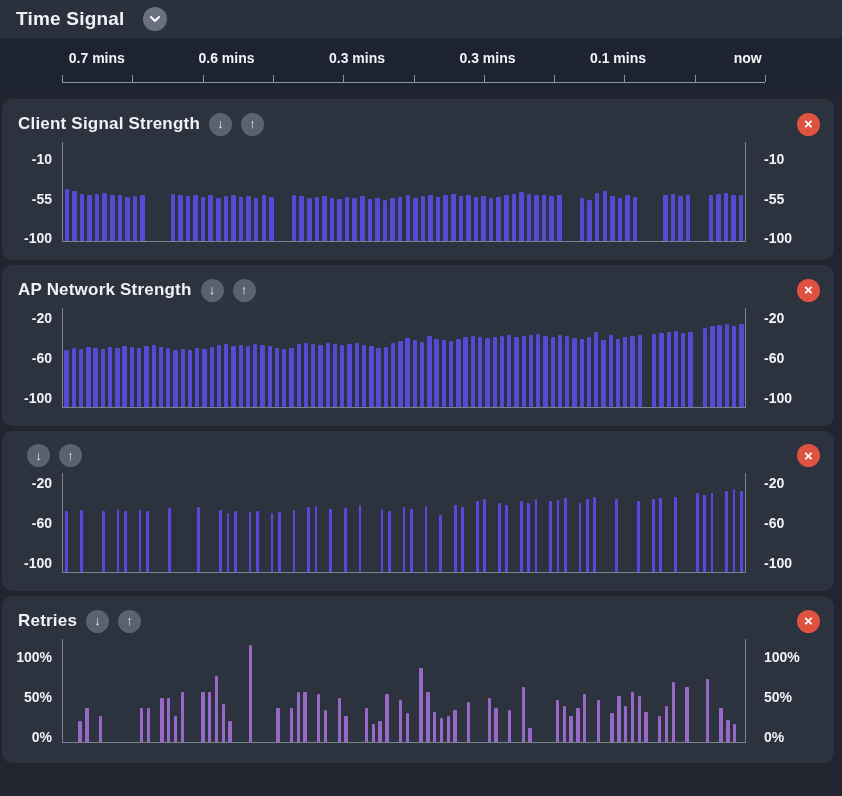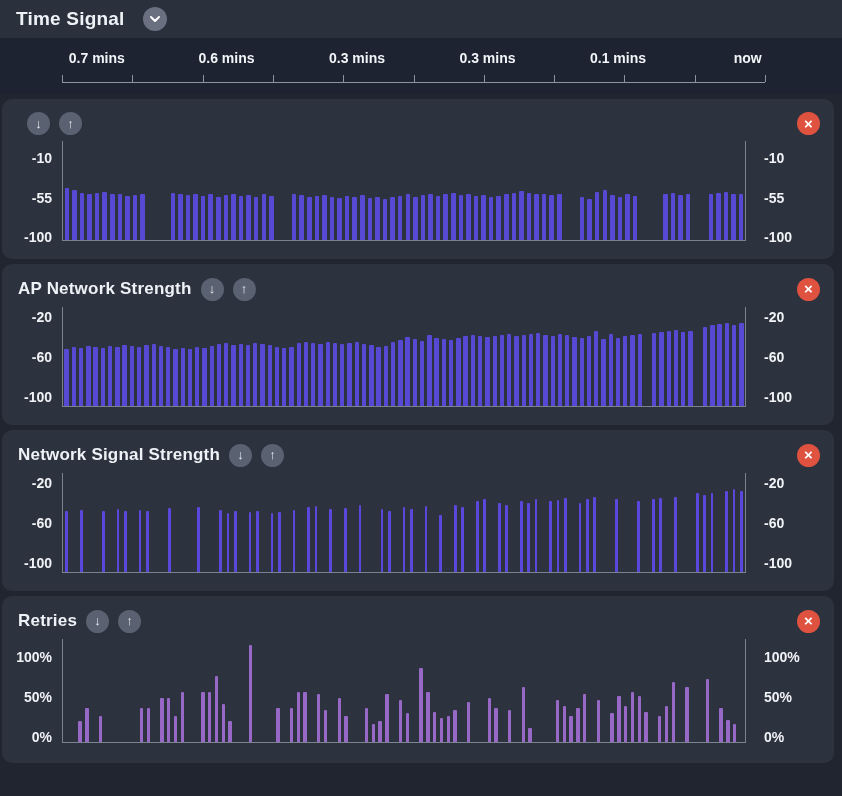--- a/index.html
+++ b/index.html
@@ -169,20 +169,21 @@
       <div class="ta-tick" style="left: 60%;"></div>
       <div class="ta-tick" style="left: 70%;"></div>
       <div class="ta-tick" style="left: 80%;"></div>
       <div class="ta-tick" style="left: 90%;"></div>
       <div class="ta-tick" style="left: 100%;"></div>
     </div>
 </div>
 
 <section class="panel">
   <div class="panel-header">
+    <h2 class="panel-title">Client Signal Strength</h2>
     <button class="circle-btn">
         <span>↓</span>
       </button>
     <button class="circle-btn">
         <span>↑</span>
       </button>
     <button class="circle-btn close">
         <span>×</span>
       </button>
   </div>
@@ -396,21 +397,20 @@
     <div class="gutter right">
         <span class="ytick" style="bottom: 90%;">-20</span>
         <span class="ytick" style="bottom: 50%;">-60</span>
         <span class="ytick" style="bottom: 10%;">-100</span>
       </div>
   </div>
 </section>
 
 <section class="panel">
   <div class="panel-header">
-    <h2 class="panel-title">Network Signal Strength</h2>
     <button class="circle-btn">
         <span>↓</span>
       </button>
     <button class="circle-btn">
         <span>↑</span>
       </button>
     <button class="circle-btn close">
         <span>×</span>
       </button>
   </div>

